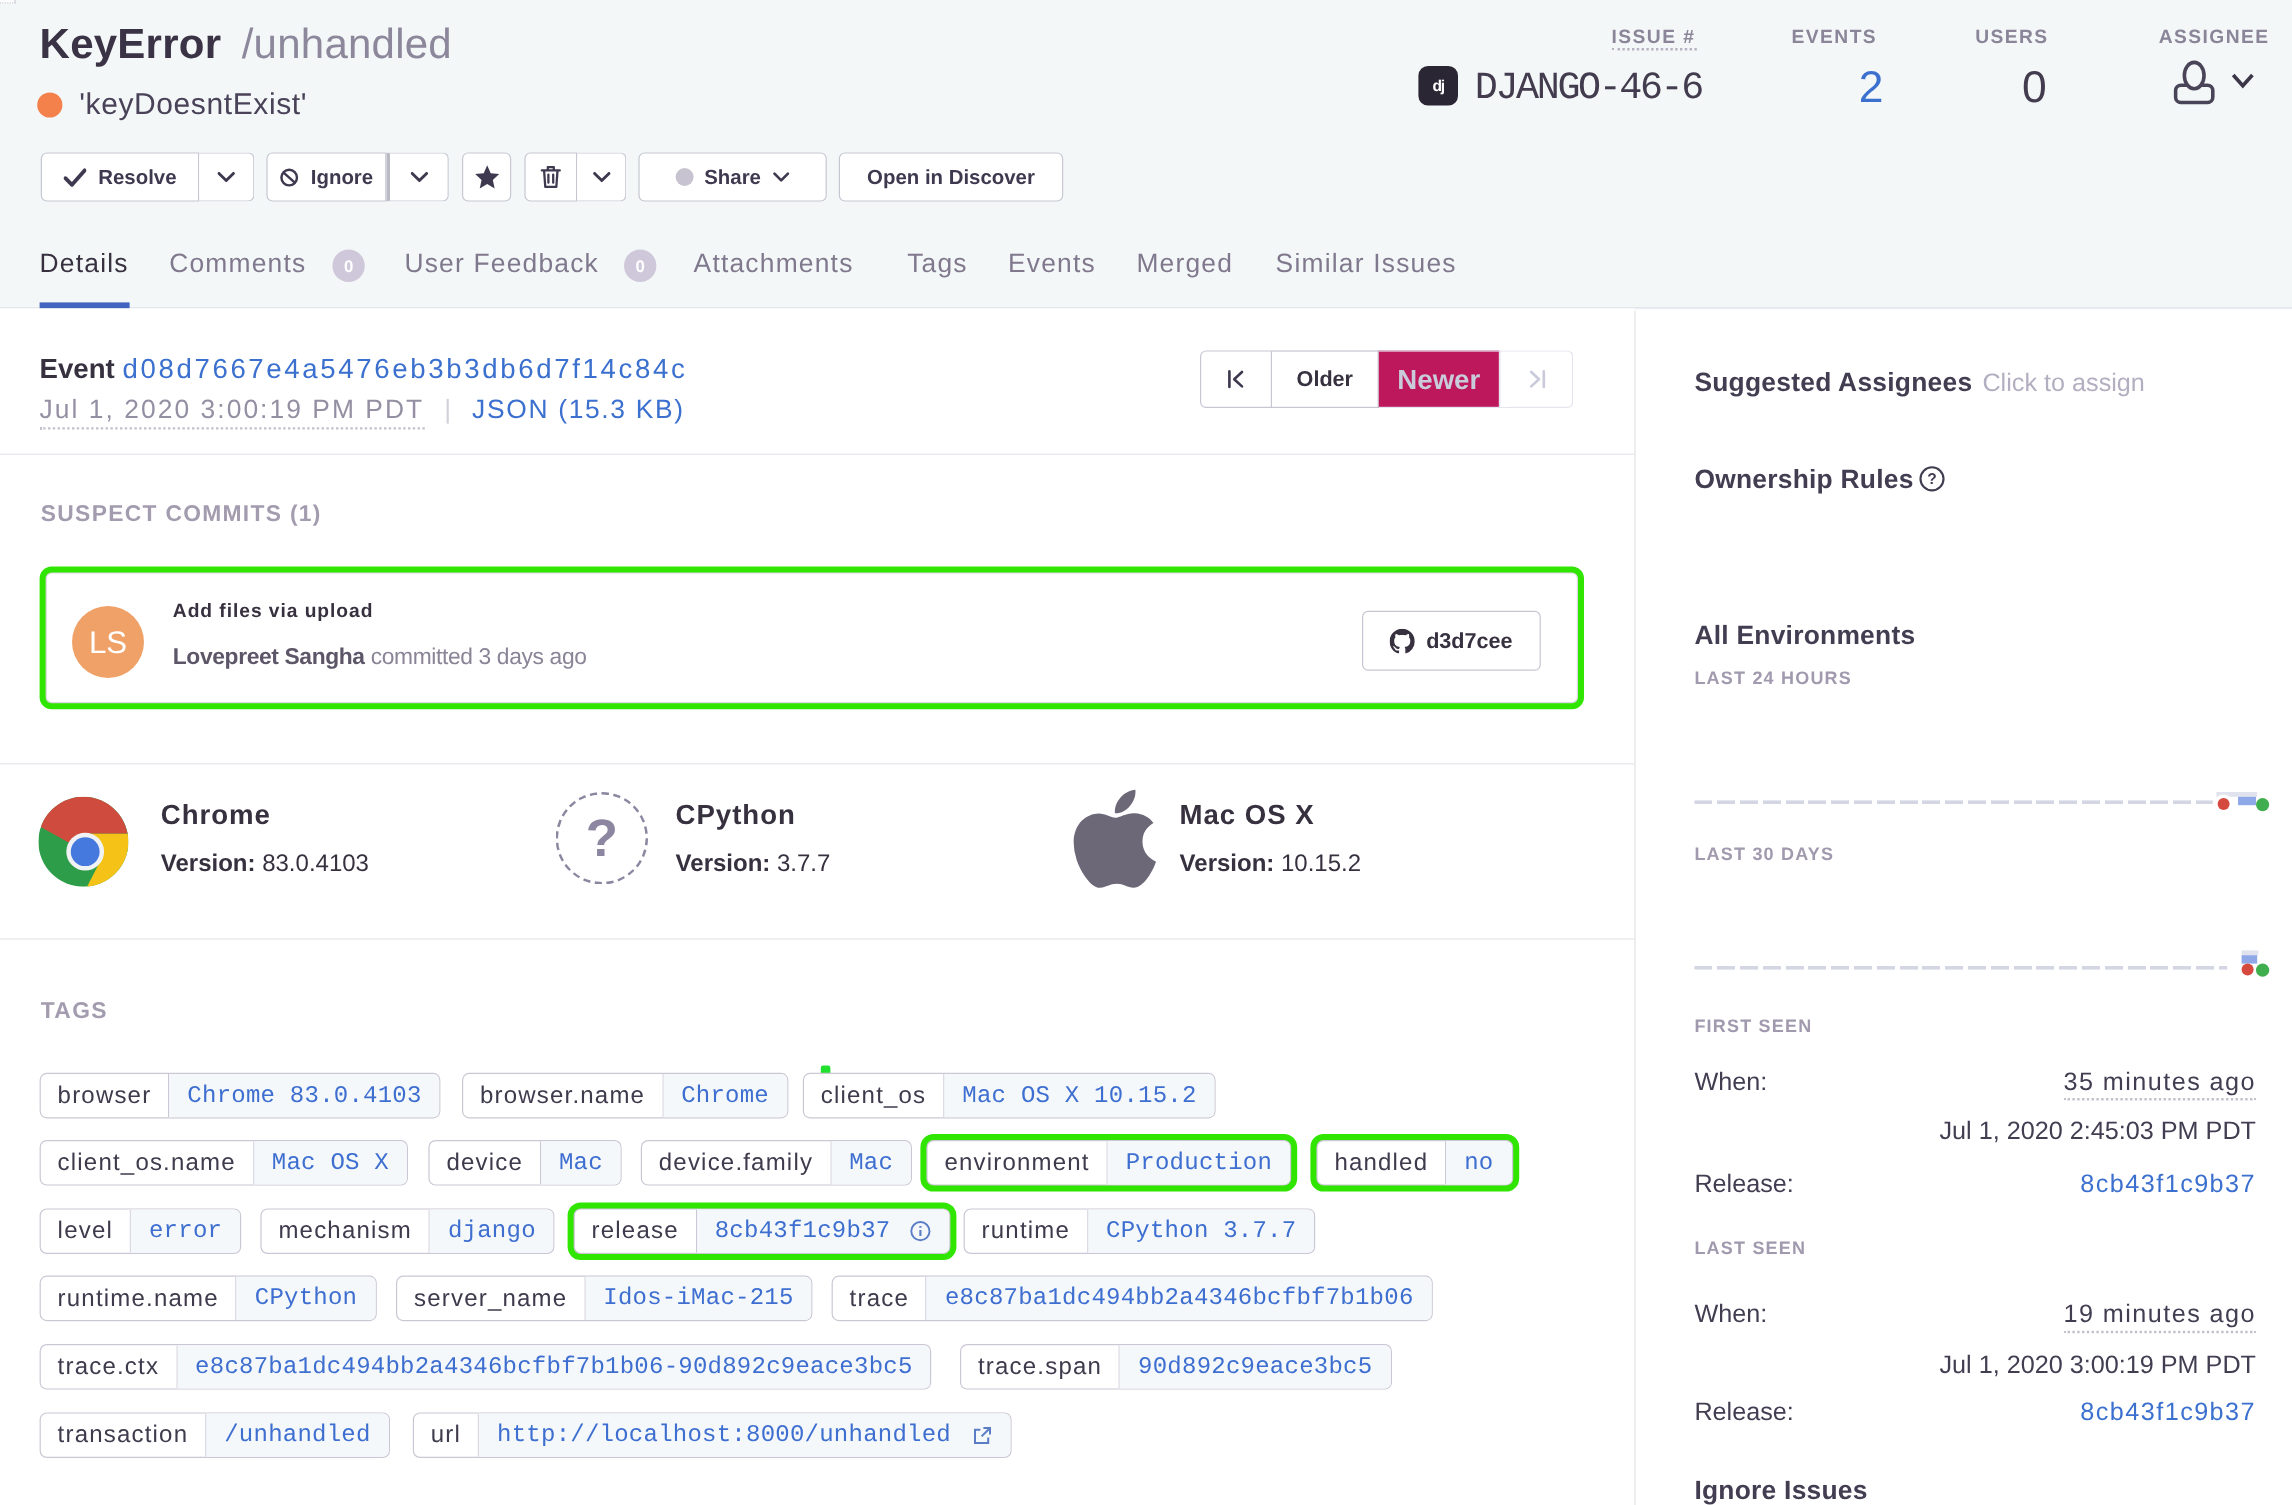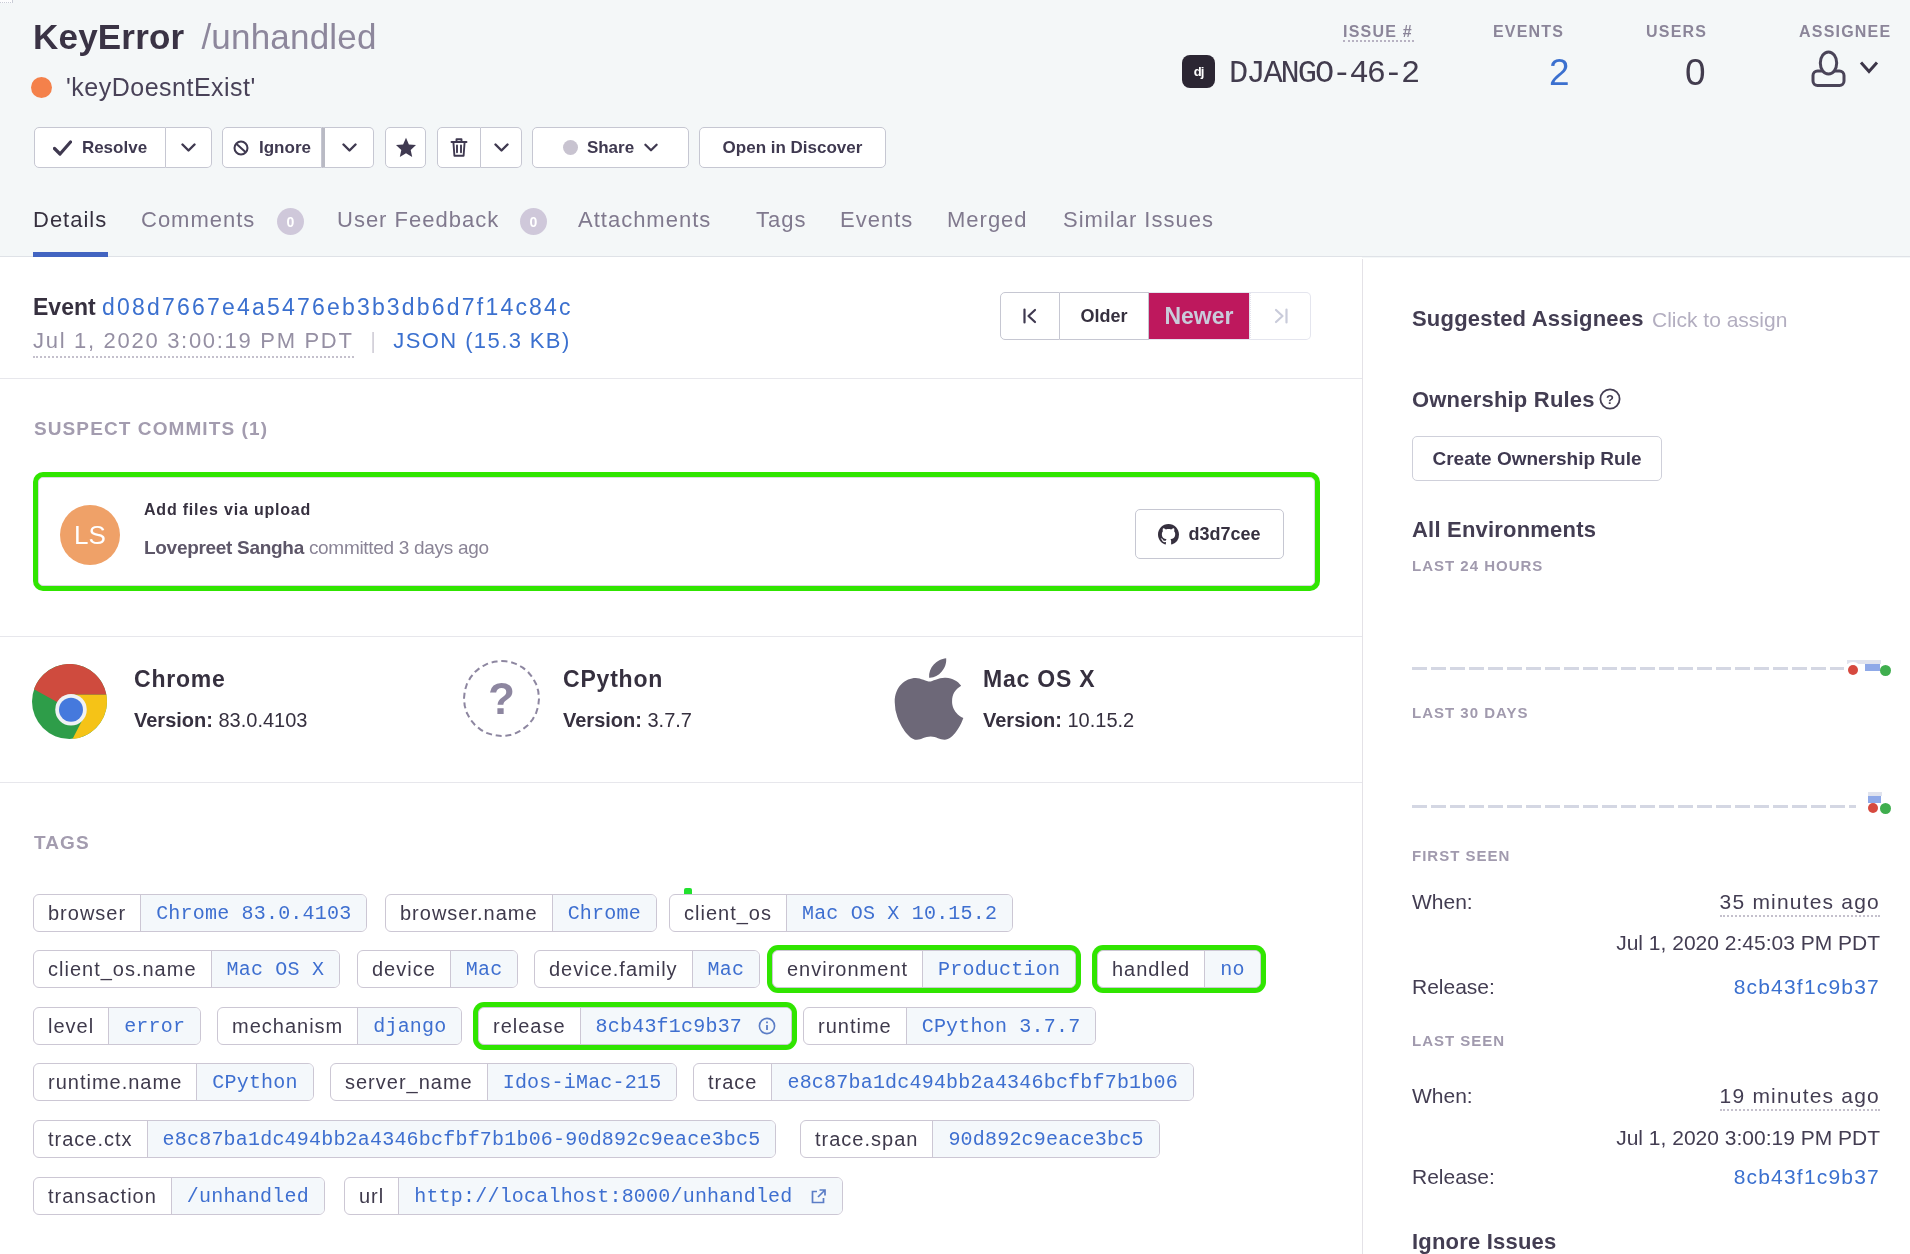--- a/index.html
+++ b/index.html
@@ -112,21 +112,21 @@
   </div>
 
   <div class="stat-lab" style="left:1343px;">ISSUE <span style="letter-spacing:0;">#</span><div style="position:absolute;left:0;top:17px;width:71px;border-bottom:2px dotted #b7b2c2;"></div></div>
   <div class="stat-lab" style="left:1493px;">EVENTS</div>
   <div class="stat-lab" style="left:1646px;">USERS</div>
   <div class="stat-lab" style="left:1787px;margin-left:12px;">ASSIGNEE</div>
 
   <div class="abs" style="left:1182px; top:55px; width:33px; height:33px; background:#2b2633; border-radius:8px; display:flex; align-items:center; justify-content:center;">
     <span style="color:#fff; font-weight:bold; font-size:13px; font-family:'Liberation Sans'; letter-spacing:-1px;">dj</span>
   </div>
-  <div class="abs mono" style="left:1229px; top:55px; font-size:32px; letter-spacing:-2px; color:#423c4e;">DJANGO-46-2</div>
+  <div class="abs mono" style="left:1229px; top:55px; font-size:32px; letter-spacing:-2px; color:#423c4e;">DJANGO-46-6</div>
   <div class="stat-num" style="left:1549px; color:#3b70cf;">2</div>
   <div class="stat-num" style="left:1685px; color:#423c4e;">0</div>
   <svg class="abs" style="left:1811px; top:50px;" width="35" height="37" viewBox="0 0 35 37">
     <rect x="2" y="21" width="31" height="14.5" rx="4.5" stroke="#4a4458" stroke-width="3" fill="none"></rect>
     <ellipse cx="17.5" cy="13" rx="8.2" ry="11" stroke="#4a4458" stroke-width="3" fill="#f4f7f8"></ellipse>
   </svg>
   <svg class="abs" style="left:1859px; top:60px;" width="20" height="15" viewBox="0 0 20 15">
       <path d="M2 2.5 L10 11.5 L18 2.5" stroke="#3c3649" stroke-width="3" fill="none"></path>
     </svg>
 
@@ -303,21 +303,20 @@
 <div id="side">
   <div class="abs sh" style="left:49px; top:47px;">Suggested Assignees</div>
   <div class="abs" style="left:289px; top:49px; font-size:21px; color:#b3aec0;">Click to assign</div>
 
   <div class="abs sh" style="left:49px; top:128px;">Ownership Rules</div>
   <svg class="abs" style="left:236px; top:129px;" width="22" height="22" viewBox="0 0 22 22">
       <circle cx="11" cy="11" r="9.6" stroke="#433d52" stroke-width="1.8" fill="none"></circle>
       <text x="11" y="15.5" text-anchor="middle" font-size="13" font-weight="bold" fill="#433d52" font-family="Liberation Sans">?</text>
     </svg>
 
-  <div class="abs" style="left:49px; top:177px; width:250px; height:45px; border:1px solid #cfd0da; border-radius:5px; background:#fff; display:flex; align-items:center; justify-content:center; font-size:19px; font-weight:bold; color:#3f3950;">Create Ownership Rule</div>
 
   <div class="abs sh" style="left:49px; top:258px;">All Environments</div>
 
   <div class="abs shg" style="left:49px; top:298px;">LAST 24 HOURS</div>
   <div class="dashline" style="left:49px; top:408px; width:432px;"></div>
   <div class="abs" style="left:484px; top:401px; width:34px; height:4px; background:#e0e3ee;"></div>
   <div class="abs" style="left:482px; top:403px; width:16px; height:16px; border-radius:50%; background:#fff;"></div>
   <div class="abs" style="left:502px; top:405px; width:15px; height:7px; background:#8fa9e8;"></div>
   <div class="abs" style="left:485px; top:406px; width:10px; height:10px; border-radius:50%; background:#d6493f;"></div>
   <div class="abs" style="left:517px; top:406px; width:11px; height:11px; border-radius:50%; background:#3fae4e;"></div>

